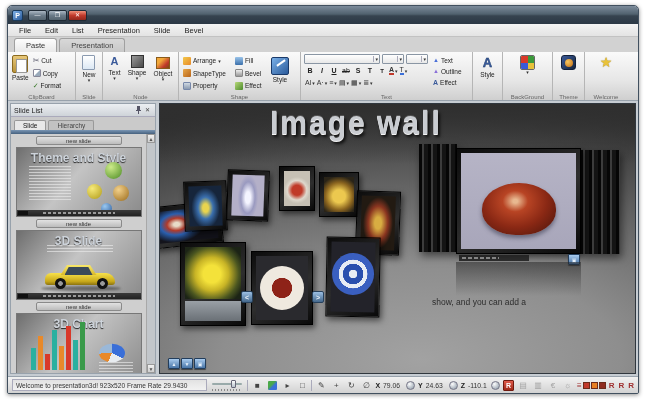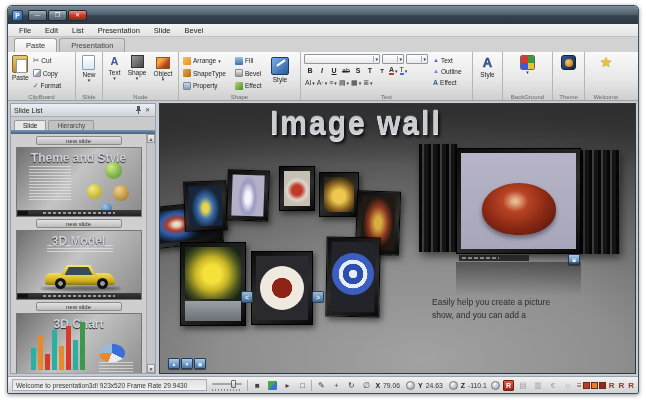--- a/index.html
+++ b/index.html
@@ -413,21 +413,21 @@
           <div class="sphere" style="left:70px;top:36px;width:15px;height:15px;background:radial-gradient(circle at 35% 30%,#f6ea7a,#b09a18);"></div>
           <div class="sphere" style="left:96px;top:37px;width:16px;height:16px;background:radial-gradient(circle at 35% 30%,#f2d08a,#9a6a1a);"></div>
           <div class="sphere" style="left:84px;top:55px;width:11px;height:11px;background:radial-gradient(circle at 35% 30%,#9ac8f0,#2a5a9a);"></div>
           <div class="thumb-strip"></div>
           <div class="slide-num"></div>
         </div>
 
         <div class="newslide">new slide</div>
 
         <div class="thumb">
-          <div class="thumb-title">3D Model</div>
+          <div class="thumb-title">3D Slide</div>
           <div class="fakelines" style="left:30px;top:14px;width:66px;height:9px;"></div>
           <div class="car-shadow"></div>
           <div class="car-body"></div>
           <div class="car-roof"></div>
           <div class="wheel" style="left:38px;"></div>
           <div class="wheel" style="left:80px;"></div>
           <div class="thumb-strip"></div>
           <div class="slide-num"></div>
         </div>
 
@@ -511,21 +511,20 @@
           <div style="position:absolute;left:50%;top:58%;width:74px;height:52px;transform:translate(-50%,-50%);border-radius:50% 50% 46% 46%;
                background:radial-gradient(ellipse at 45% 35%, #e8b890 4%, #b84424 22%, #8a2814 55%, #5c1a0e 85%);
                box-shadow:0 3px 4px rgba(40,40,60,.5);"></div>
         </div>
       </div>
       <div class="capstrip" style="left:299px;top:151px;width:70px;"></div>
       <div class="minibtn" style="left:408px;top:150px;">▣</div>
       <div class="reflect" style="left:296px;top:158px;width:125px;height:34px;"></div>
 
       <div class="desc" style="left:272px;top:192px;width:185px;">
-        <div>Easily help you create a picture</div>
         <div>show, and you can add a</div>
       </div>
 
       <div class="minibtn" style="left:8px;top:254px;">▲</div>
       <div class="minibtn" style="left:21px;top:254px;">▼</div>
       <div class="minibtn" style="left:34px;top:254px;">▣</div>
     </div>
   </div>
 
   <div class="statusbar">

